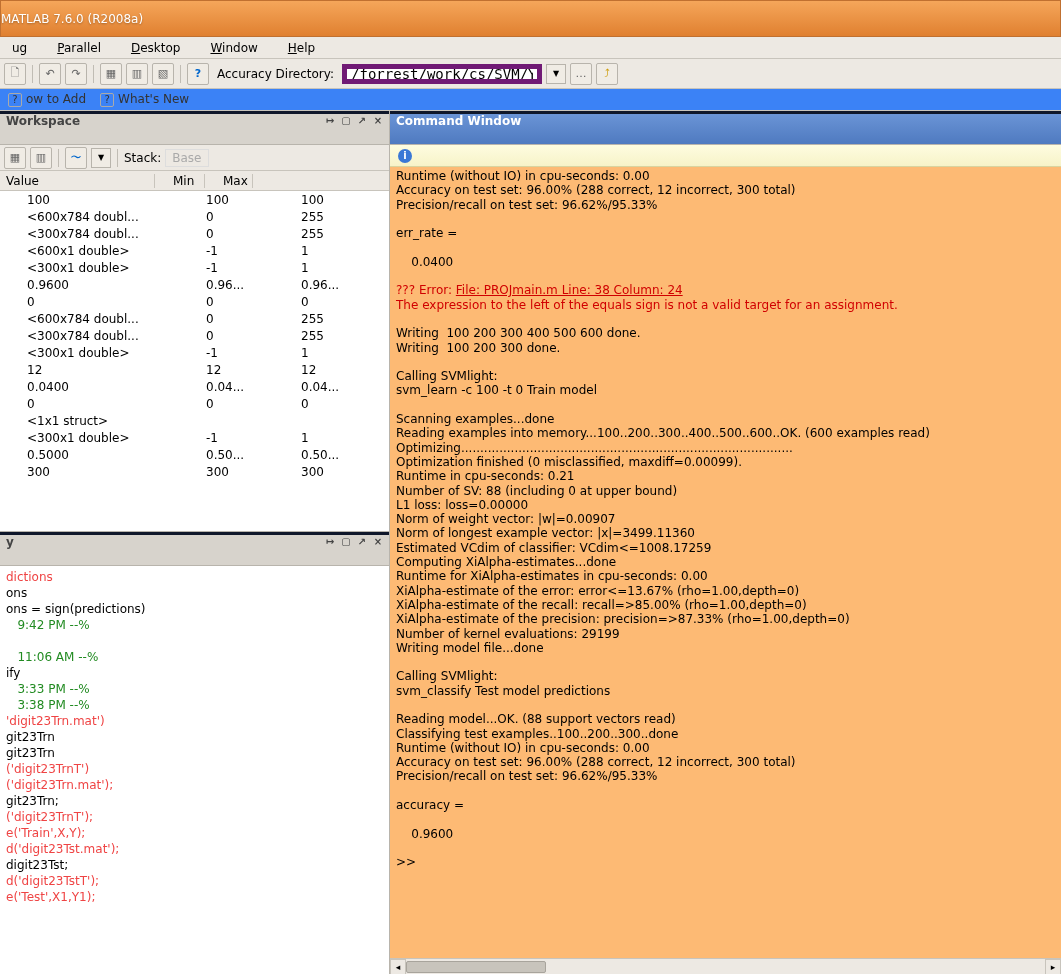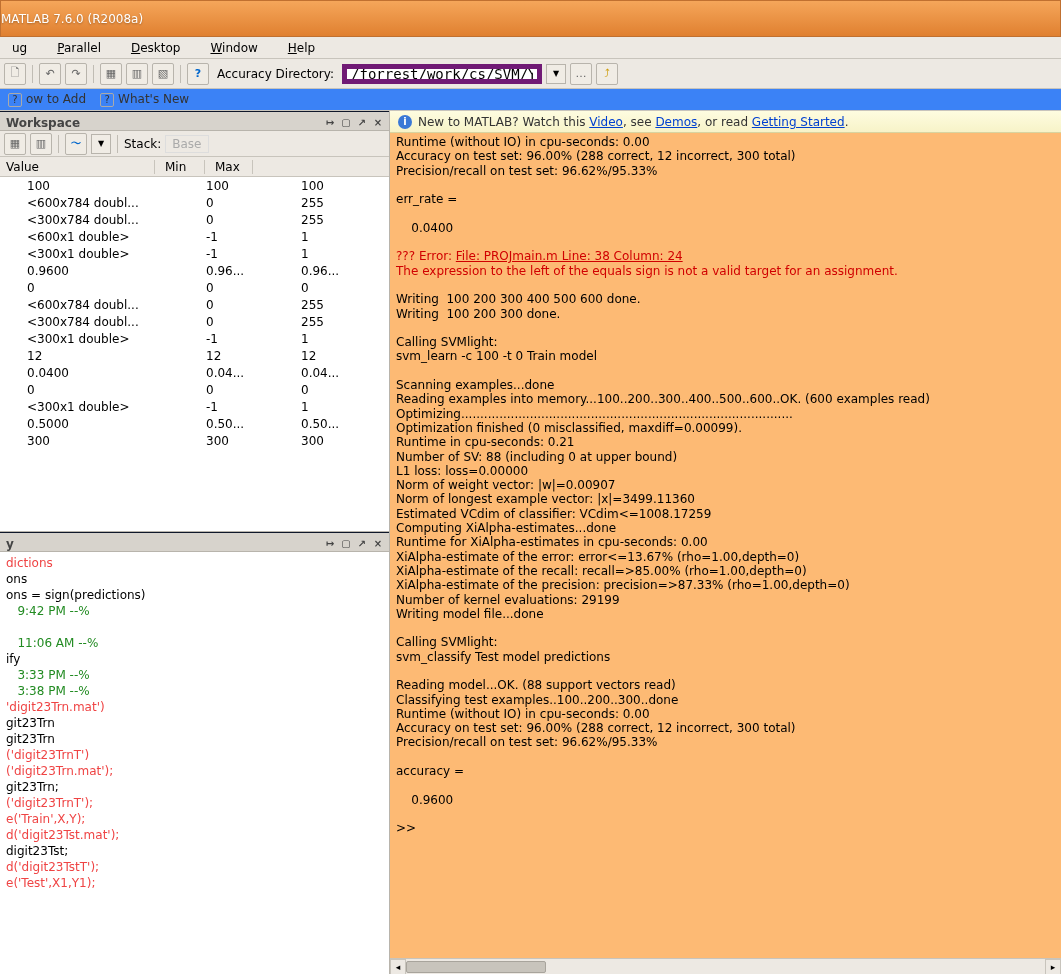--- a/index.html
+++ b/index.html
@@ -13,29 +13,29 @@
 .tsep { width: 1px; height: 18px; background: #c0bcb4; margin: 0 2px; }
 .tlabel { padding: 0 4px; }
 .tinput { height: 20px; border: 5px solid #701a75; background: #fff; padding: 0 4px; font-family: "DejaVu Sans Mono", monospace; font-size: 14px; width: 200px; }
 .tdrop { width: 20px; height: 20px; border: 1px solid #b8b4ac; background: #f0ece5; display: flex; align-items: center; justify-content: center; font-size: 8px; }
 .shortcutbar { height: 22px; background: #3b82f6; border-bottom: 1px solid #c8c4bc; display: flex; align-items: center; padding-left: 8px; gap: 14px; }
 .shortcutbar span { color: #333; }
 .shortcutbar .qm { display: inline-block; width: 14px; height: 14px; border: 1px solid #aaa; border-radius: 2px; text-align: center; line-height: 12px; font-size: 10px; margin-right: 4px; }
 .mainrow { flex: 1; display: flex; overflow: hidden; }
 .leftcol { width: 390px; display: flex; flex-direction: column; border-right: 1px solid #b8b4ac; }
 .rightcol { flex: 1; display: flex; flex-direction: column; }
-.paneltitle { height: 20px; background: #d7d3cc; border-bottom: 1px solid #b8b4ac; border-top: 1px solid #0f172a; display: flex; align-items: flex-end; padding: 0 6px; font-weight: bold; color: #444; position: relative; }
+.paneltitle { height: 34px; background: #d7d3cc; border-bottom: 1px solid #b8b4ac; border-top: 3px solid #0f172a; display: flex; align-items: flex-start; padding: 0 6px; font-weight: bold; color: #444; position: relative; }
 .paneltitle.active { background: linear-gradient(#6a94d6,#4f7ac0); color: #fff; }
 .paneltitle .ctrls { position: absolute; right: 4px; display: flex; gap: 2px; }
 .paneltitle .ctrls span { width: 14px; height: 14px; font-size: 10px; text-align: center; line-height: 14px; }
 .wsbar { height: 26px; background: #ede9e3; border-bottom: 1px solid #c8c4bc; display: flex; align-items: center; padding-left: 4px; gap: 4px; }
 .workspace { flex: 0 0 420px; display: flex; flex-direction: column; background: #fff; overflow: hidden; }
 .wstable { flex: 1; overflow: hidden; font-family: "DejaVu Sans", sans-serif; font-size: 12px; }
 .wstable .hdr { display: flex; background: #ede9e3; border-bottom: 1px solid #c8c4bc; height: 20px; align-items: center; }
-.wstable .hdr div { padding: 0 10px; border-right: 1px solid #c8c4bc; }
+.wstable .hdr div { padding: 0 18px; border-right: 1px solid #c8c4bc; }
 .wstable .row { display: flex; height: 17px; align-items: center; gap: 45px; }
 .wstable .row div { padding: 0 6px; white-space: nowrap; overflow: hidden; }
 .c-val { width: 155px; padding-left: 27px !important; }
 .c-min { width: 50px; }
 .c-max { width: 48px; }
 .c-xtra { flex: 1; }
 .history { flex: 1; display: flex; flex-direction: column; background: #fff; overflow: hidden; border-top: 1px solid #b8b4ac; }
 .history .body { flex: 1; overflow: hidden; padding: 3px 0 0 6px; font-family: "DejaVu Sans Mono", monospace; font-size: 12px; line-height: 16px; white-space: pre; }
 .hpurple { color: #ef4444; }
 .hgreen { color: #228b22; }
@@ -176,20 +176,25 @@
               <div class="c-val">0.0400</div>
               <div class="c-min">0.04...</div>
               <div class="c-max">0.04...</div>
             </div>
             <div class="row">
               <div class="c-val">0</div>
               <div class="c-min">0</div>
               <div class="c-max">0</div>
             </div>
             <div class="row">
+              <div class="c-val">&lt;1x1 struct&gt;</div>
+              <div class="c-min"></div>
+              <div class="c-max"></div>
+            </div>
+            <div class="row">
               <div class="c-val">&lt;300x1 double&gt;</div>
               <div class="c-min">-1</div>
               <div class="c-max">1</div>
             </div>
             <div class="row">
               <div class="c-val">0.5000</div>
               <div class="c-min">0.50...</div>
               <div class="c-max">0.50...</div>
             </div>
             <div class="row">
@@ -209,25 +214,25 @@
           <span>▢</span>
           <span>↗</span>
           <span>×</span>
         </div>
       </div>
       <div class="body" id="hist-body"><div class="hpurple">dictions</div><div>ons</div><div>ons = sign(predictions)</div><div class="hgreen">   9:42 PM --%</div><div>&nbsp;</div><div class="hgreen">   11:06 AM --%</div><div>ify</div><div class="hgreen">   3:33 PM --%</div><div class="hgreen">   3:38 PM --%</div><div class="hpurple">'digit23Trn.mat')</div><div>git23Trn</div><div>git23Trn</div><div class="hpurple">('digit23TrnT')</div><div class="hpurple">('digit23Trn.mat');</div><div>git23Trn;</div><div class="hpurple">('digit23TrnT');</div><div class="hpurple">e('Train',X,Y);</div><div class="hpurple">d('digit23Tst.mat');</div><div>digit23Tst;</div><div class="hpurple">d('digit23TstT');</div><div class="hpurple">e('Test',X1,Y1);</div></div>
     </div>
   </div>
 
   <div class="rightcol">
+    <div class="paneltitle active">
+      <span>Command Window</span>
+    </div>
     <div class="infobar">
       <span class="ic">i</span>
-      <span>
-        <span>New to MATLAB? Watch this </span><a>Video</a><span>, see </span><a>Demos</a><span>, or read </span><a>Getting Started</a><span>.</span>
-      </span>
     </div>
     <div class="cmdbody" id="cmd-body"><div>Runtime (without IO) in cpu-seconds: 0.00</div><div>Accuracy on test set: 96.00% (288 correct, 12 incorrect, 300 total)</div><div>Precision/recall on test set: 96.62%/95.33%</div><div>&nbsp;</div><div>err_rate =</div><div>&nbsp;</div><div>    0.0400</div><div>&nbsp;</div><div class="err">??? Error: <a>File: PROJmain.m Line: 38 Column: 24</a></div><div class="err">The expression to the left of the equals sign is not a valid target for an assignment.</div><div>&nbsp;</div><div>Writing  100 200 300 400 500 600 done.</div><div>Writing  100 200 300 done.</div><div>&nbsp;</div><div>Calling SVMlight:</div><div>svm_learn -c 100 -t 0 Train model</div><div>&nbsp;</div><div>Scanning examples...done</div><div>Reading examples into memory...100..200..300..400..500..600..OK. (600 examples read)</div><div>Optimizing.......................................................................................</div><div>Optimization finished (0 misclassified, maxdiff=0.00099).</div><div>Runtime in cpu-seconds: 0.21</div><div>Number of SV: 88 (including 0 at upper bound)</div><div>L1 loss: loss=0.00000</div><div>Norm of weight vector: |w|=0.00907</div><div>Norm of longest example vector: |x|=3499.11360</div><div>Estimated VCdim of classifier: VCdim&lt;=1008.17259</div><div>Computing XiAlpha-estimates...done</div><div>Runtime for XiAlpha-estimates in cpu-seconds: 0.00</div><div>XiAlpha-estimate of the error: error&lt;=13.67% (rho=1.00,depth=0)</div><div>XiAlpha-estimate of the recall: recall=&gt;85.00% (rho=1.00,depth=0)</div><div>XiAlpha-estimate of the precision: precision=&gt;87.33% (rho=1.00,depth=0)</div><div>Number of kernel evaluations: 29199</div><div>Writing model file...done</div><div>&nbsp;</div><div>Calling SVMlight:</div><div>svm_classify Test model predictions</div><div>&nbsp;</div><div>Reading model...OK. (88 support vectors read)</div><div>Classifying test examples..100..200..300..done</div><div>Runtime (without IO) in cpu-seconds: 0.00</div><div>Accuracy on test set: 96.00% (288 correct, 12 incorrect, 300 total)</div><div>Precision/recall on test set: 96.62%/95.33%</div><div>&nbsp;</div><div>accuracy =</div><div>&nbsp;</div><div>    0.9600</div><div>&nbsp;</div><div>&gt;&gt; </div></div>
     <div class="scrollbar-h">
       <div class="arrow" style="left:0">◂</div>
       <div class="thumb" style="left:16px;width:140px"></div>
       <div class="arrow" style="right:0">▸</div>
     </div>
   </div>
 </div>
 

